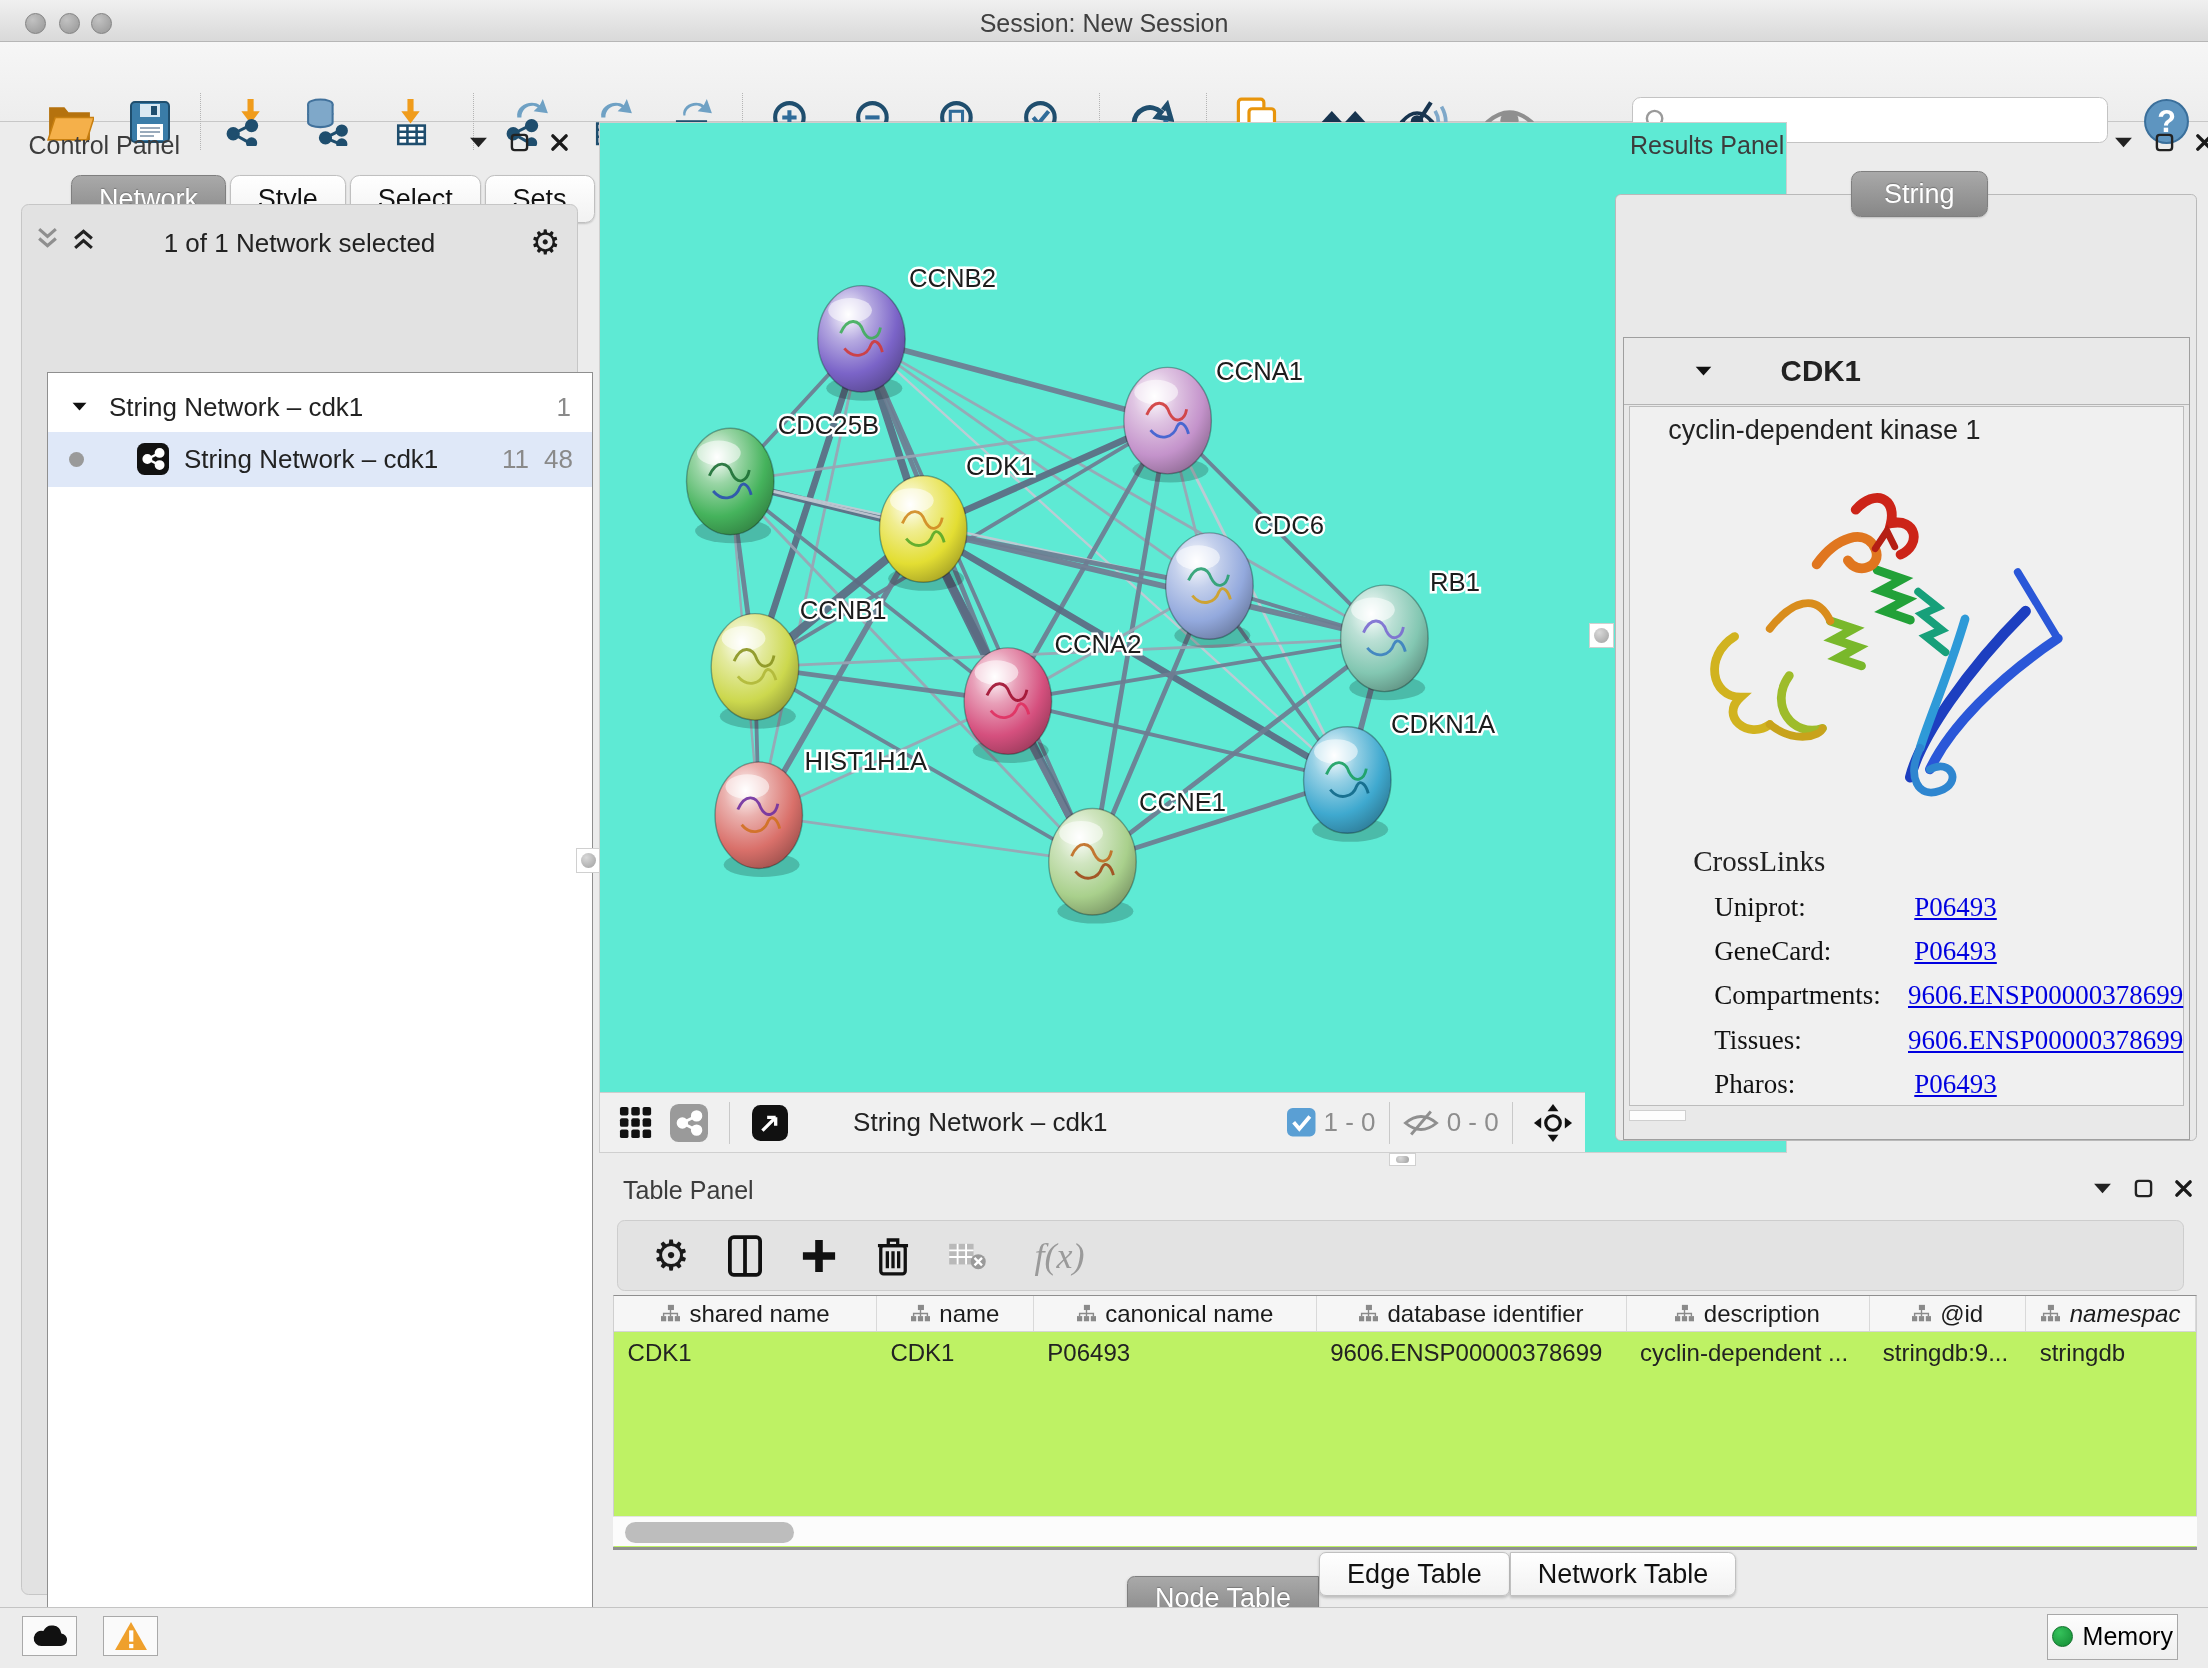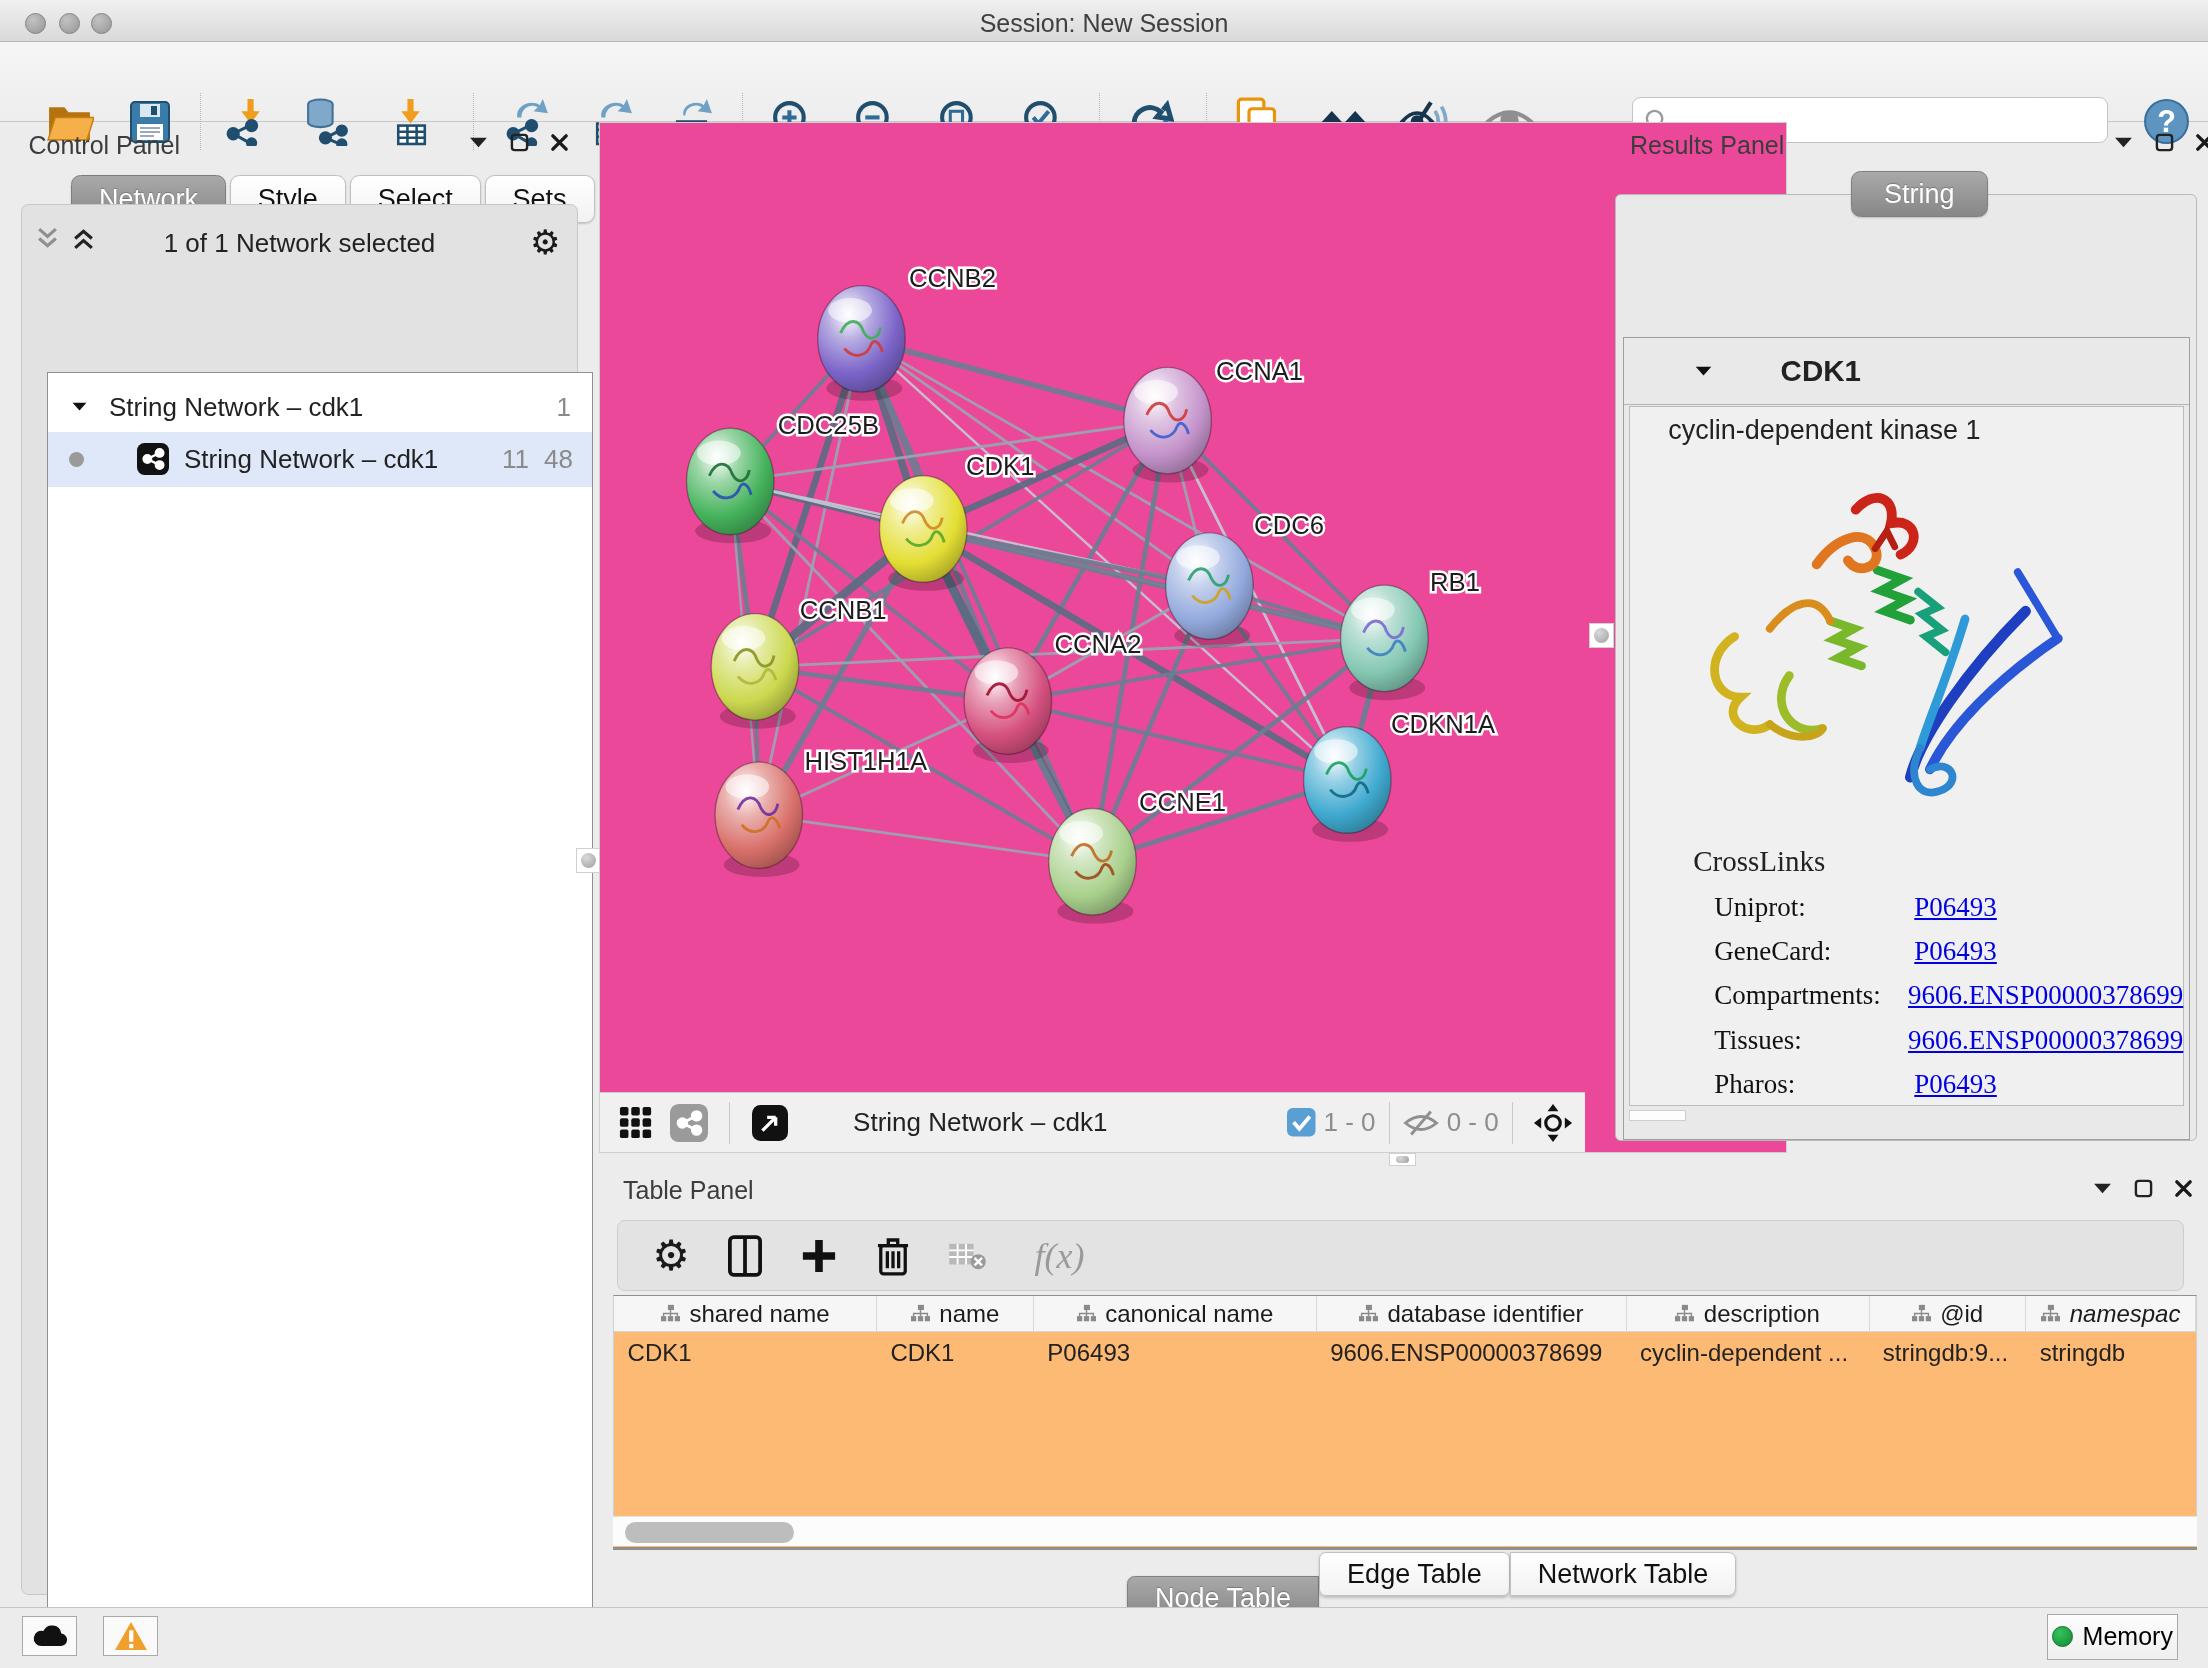--- a/index.html
+++ b/index.html
@@ -33,21 +33,21 @@
     text-shadow:0 -1px 1px rgba(0,0,0,.25); }
   
   #control-panel { left:0; top:122px; width:599px; height:1480px; }
   #cp-pane { left:21px; top:82px; width:557px; height:1391px; background:#e2e2e2;
     border:1px solid #c6c6c6; border-radius:7.6px; }
   #cp-tree { left:25px; top:167px; width:546px; height:1301px; background:#fff; border:1.9px solid #8f8f8f; }
   .tree-row { height:49px; display:flex; align-items:center; font-size:26px; }
   .tree-row .num { color:#8a8a8a; }
   #tree-net-row { background:#dfe8f8; }
   
-  #canvas-pane { left:599px; top:122px; width:1188px; height:1031px; background:#ec4899;
+  #canvas-pane { left:599px; top:122px; width:1188px; height:1031px; background:#5eead4;
     border:1px solid #cfcfcf; }
   #net-footer { left:0; top:969px; width:985px; height:60px; background:#f0f0f0;
     border-top:1px solid #cdcdcd; display:flex; align-items:center; }
   .fsep { width:0; height:42px; border-left:1px solid #c9c9c9; margin:0 13.3px; }
   .fbtn { background:none; border:none; cursor:pointer; display:flex; align-items:center;
     justify-content:center; width:53px; height:49px; }
   .fcount { color:#8d8d8d; font-size:26px; margin-left:7.6px; }
   .knob { width:25px; height:25px; background:#fff; border:1px solid #d0d0d0; display:flex;
     align-items:center; justify-content:center; cursor:pointer; }
   .knob i { width:15px; height:15px; border-radius:50%;
@@ -68,21 +68,21 @@
   .xl-row { display:flex; margin:13.3px 0 13.3px 84px; font-size:27px; }
   .xl-row .lbl { width:200px; color:#111; }
   .xl-row a { color:#0000e0; text-decoration:underline; }
   
   #table-panel { left:599px; top:1168px; width:1609px; height:435px; }
   #tp-toolbar { left:18px; top:52px; width:1567px; height:71px; background:#e3e3e3;
     border:1px solid #cdcdcd; border-radius:7.6px; display:flex; align-items:center; gap:25px;
     padding-left:28.5px; }
   .tpbtn { background:none; border:none; cursor:pointer; display:flex; align-items:center;
     justify-content:center; width:49px; height:53px; }
-  #tp-table { left:14.3px; top:127px; width:1584px; height:253px; background:#fdba74;
+  #tp-table { left:14.3px; top:127px; width:1584px; height:253px; background:#bef264;
     border:1px solid #cfcfcf; border-top:1.9px solid #8f8f8f; overflow:hidden; }
   #tp-header { display:flex; height:36px; background:#f6f6f6; border-bottom:1px solid #d5d5d5; }
   .th { display:flex; align-items:center; justify-content:center; gap:9.5px; font-size:24px;
     color:#1b1b1b; border-right:1px solid #d9d9d9; cursor:pointer; overflow:hidden;
     white-space:nowrap; }
   #tp-row { display:flex; height:42px; align-items:center; font-size:24px; }
   .td { padding-left:13.3px; white-space:nowrap; overflow:hidden; }
   #tp-scroll { left:14.3px; top:348px; width:1584px; height:30px; background:#fcfcfc;
     border-top:1px solid #e4e4e4; }
   #tp-thumb { left:11.4px; top:4.8px; width:169px; height:21px; background:#bdbdbd; border-radius:10.5px; cursor:pointer; }

